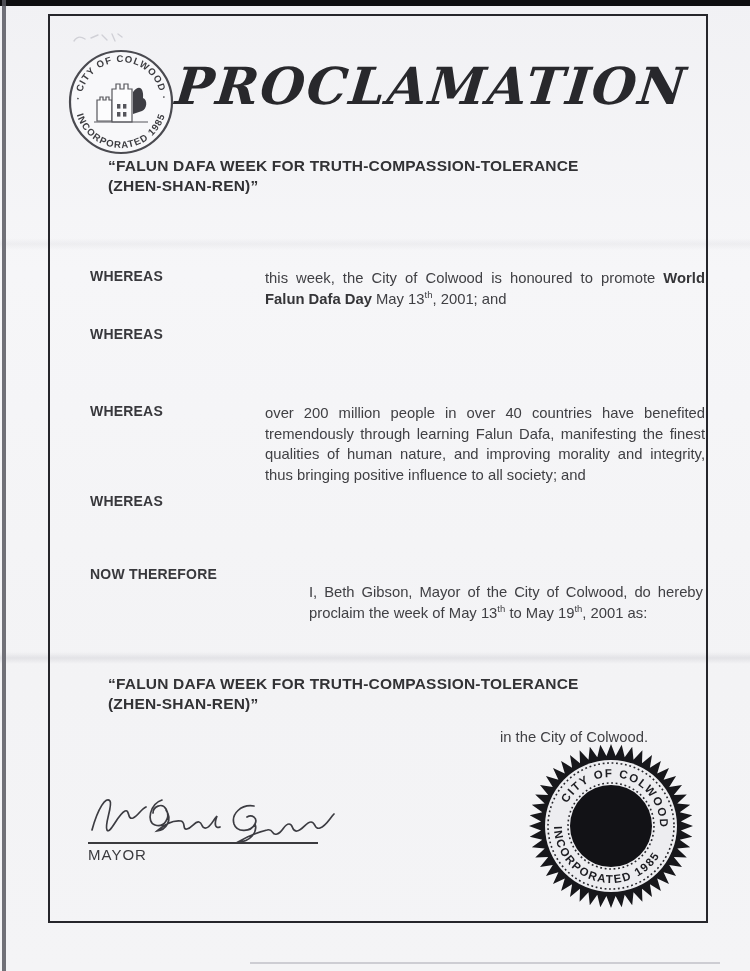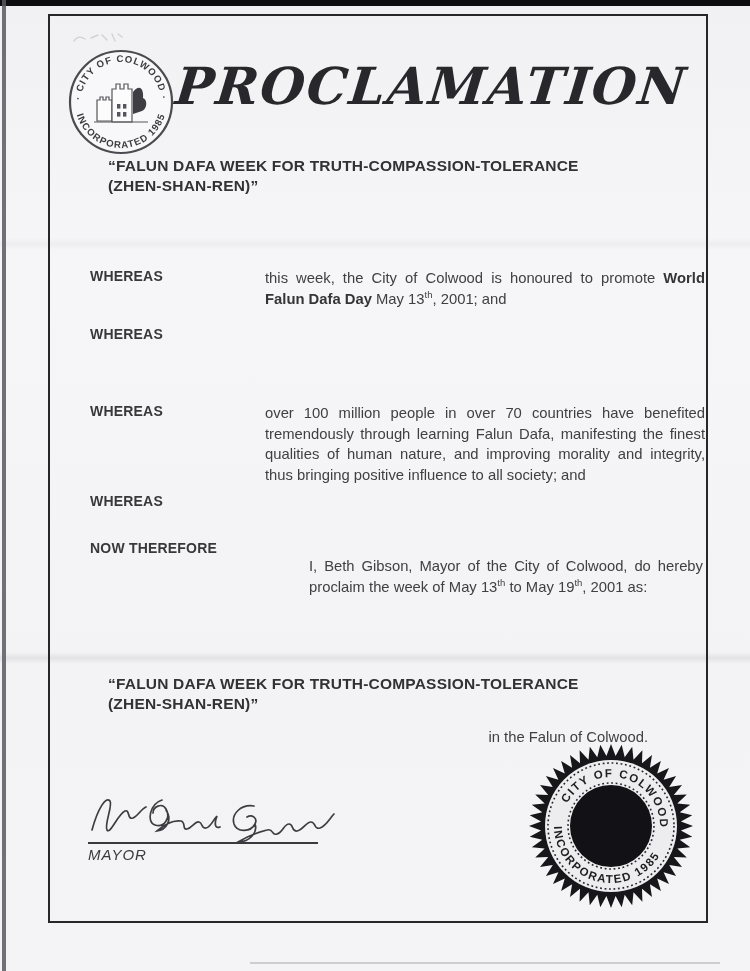--- a/index.html
+++ b/index.html
@@ -24,27 +24,27 @@
   .heading-1{top:140px;} .heading-2{top:658px;}
 
   .clause{position:absolute;left:40px;width:582px;}
   .clause-label{position:absolute;left:0;top:0;font-weight:700;font-size:14px;color:#38383c;
         letter-spacing:.2px;white-space:nowrap;}
   .clause-body{margin-left:175px;width:440px;text-align:justify;font-size:14.8px;
         line-height:20.6px;color:#404044;}
   .clause-body b{color:#353538;}
   .clause-body sup{font-size:9.5px;line-height:0;vertical-align:6px;}
   .c1{top:252px;} .c2{top:310px;} .c3{top:387px;} .c4{top:477px;}
-  .nt{top:524px;} .nt .clause-body{margin-left:219px;width:394px;}
+  .nt{top:550px;} .nt .clause-body{margin-left:219px;width:394px;}
 
   .in-city{position:absolute;top:713px;right:58px;font-size:14.8px;color:#404044;}
 
   .sig-svg{position:absolute;left:28px;top:764px;width:262px;height:64px;}
   .sig-line{position:absolute;left:38px;top:826px;width:230px;border-top:2px solid #3a3a3e;}
-  .mayor-title{position:absolute;left:38px;top:830px;font-size:15px;letter-spacing:1px;color:#3a3a3e;font-style:italic;}
+  .mayor-title{position:absolute;left:38px;top:830px;font-size:15px;letter-spacing:1px;color:#3a3a3e;}
 
   .seal{position:absolute;left:478px;top:727px;width:166px;height:166px;}
 </style>
 </head>
 <body>
 
 <div class="scan">
 
   <div class="top-scan-edge"></div>
   <div class="left-scan-edge"></div>
@@ -93,38 +93,38 @@
       <span class="clause-label">WHEREAS</span>
       <p class="clause-body" style="margin-top:0"><span>this week, the City of Colwood is honoured to promote </span><b>World Falun Dafa Day</b><span> May 13</span><sup>th</sup><span>, 2001; and</span></p>
     </div>
 
     <div class="clause c2">
       <span class="clause-label">WHEREAS</span>
     </div>
 
     <div class="clause c3">
       <span class="clause-label">WHEREAS</span>
-      <p class="clause-body" style="margin-top:0"><span>over 100 million people in over 70 countries have benefited tremendously through learning Falun Dafa, manifesting the finest qualities of human nature, and improving morality and integrity, thus bringing positive influence to all society; and</span></p>
+      <p class="clause-body" style="margin-top:0"><span>over 200 million people in over 40 countries have benefited tremendously through learning Falun Dafa, manifesting the finest qualities of human nature, and improving morality and integrity, thus bringing positive influence to all society; and</span></p>
     </div>
 
     <div class="clause c4">
       <span class="clause-label">WHEREAS</span>
     </div>
 
     <div class="clause nt">
       <span class="clause-label">NOW THEREFORE</span>
       <p class="clause-body" style="margin-top:16px"><span>I, Beth Gibson, Mayor of the City of Colwood, do hereby proclaim the week of May 13</span><sup>th</sup><span> to May 19</span><sup>th</sup><span>, 2001 as:</span></p>
     </div>
 
     <div class="doc-heading heading-2">
       <div>“FALUN DAFA WEEK FOR TRUTH-COMPASSION-TOLERANCE</div>
       <div>(ZHEN-SHAN-REN)”</div>
     </div>
 
-    <div class="in-city">in the Falun of Colwood.</div>
+    <div class="in-city">in the City of Colwood.</div>
 
     <svg class="sig-svg" viewBox="0 0 262 64" role="img" aria-label="N. E. Beth Gibson">
       <g stroke="#3c3c42" stroke-width="1.7" fill="none" stroke-linecap="round">
         <path d="M14,50 C20,28 28,16 32,21 C35,25 26,45 29,50 C32,55 40,34 47,31 C52,29 49,40 55,38 C60,36 63,29 68,27"></path>
         <path d="M84,20 C72,24 68,42 77,45 C86,48 93,38 88,29 C84,22 75,27 75,33 M88,30 C95,40 88,50 79,51 C87,44 96,40 103,41 C108,42 104,50 109,49 C114,48 117,41 121,42 C125,43 123,49 128,48 C133,47 135,40 139,36 C136,44 137,49 142,47"></path>
         <path d="M176,26 C163,24 153,34 156,44 C159,53 173,52 177,44 C180,38 174,34 169,37 M177,44 C180,52 172,62 160,62 C170,56 181,52 189,50 C196,48 193,56 199,54 C205,52 206,44 211,44 C216,44 213,52 219,51 C225,50 228,42 233,42 C238,42 236,50 242,48 C248,46 252,38 256,34"></path>
       </g>
     </svg>
     <div class="sig-line"></div>
     <div class="mayor-title">MAYOR</div>

